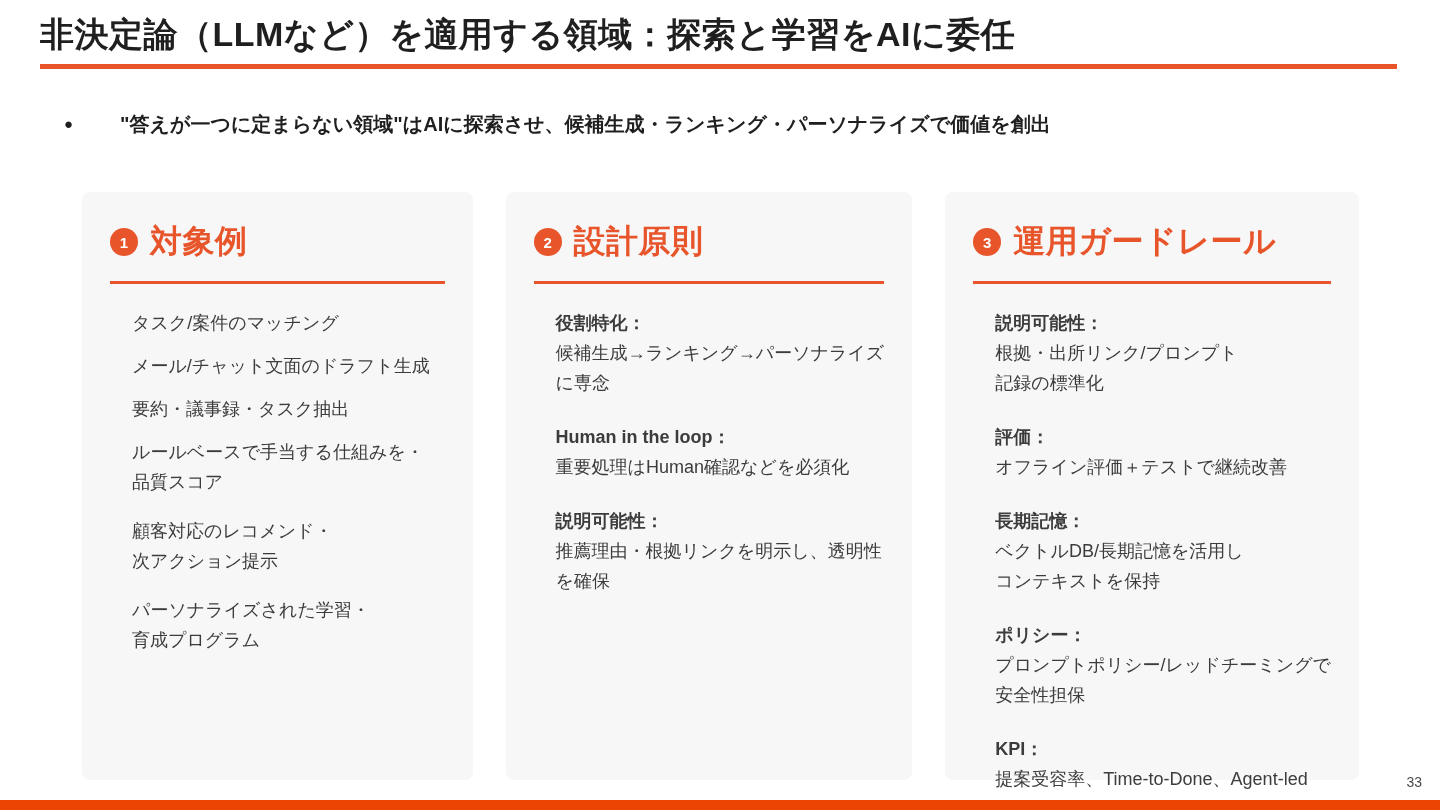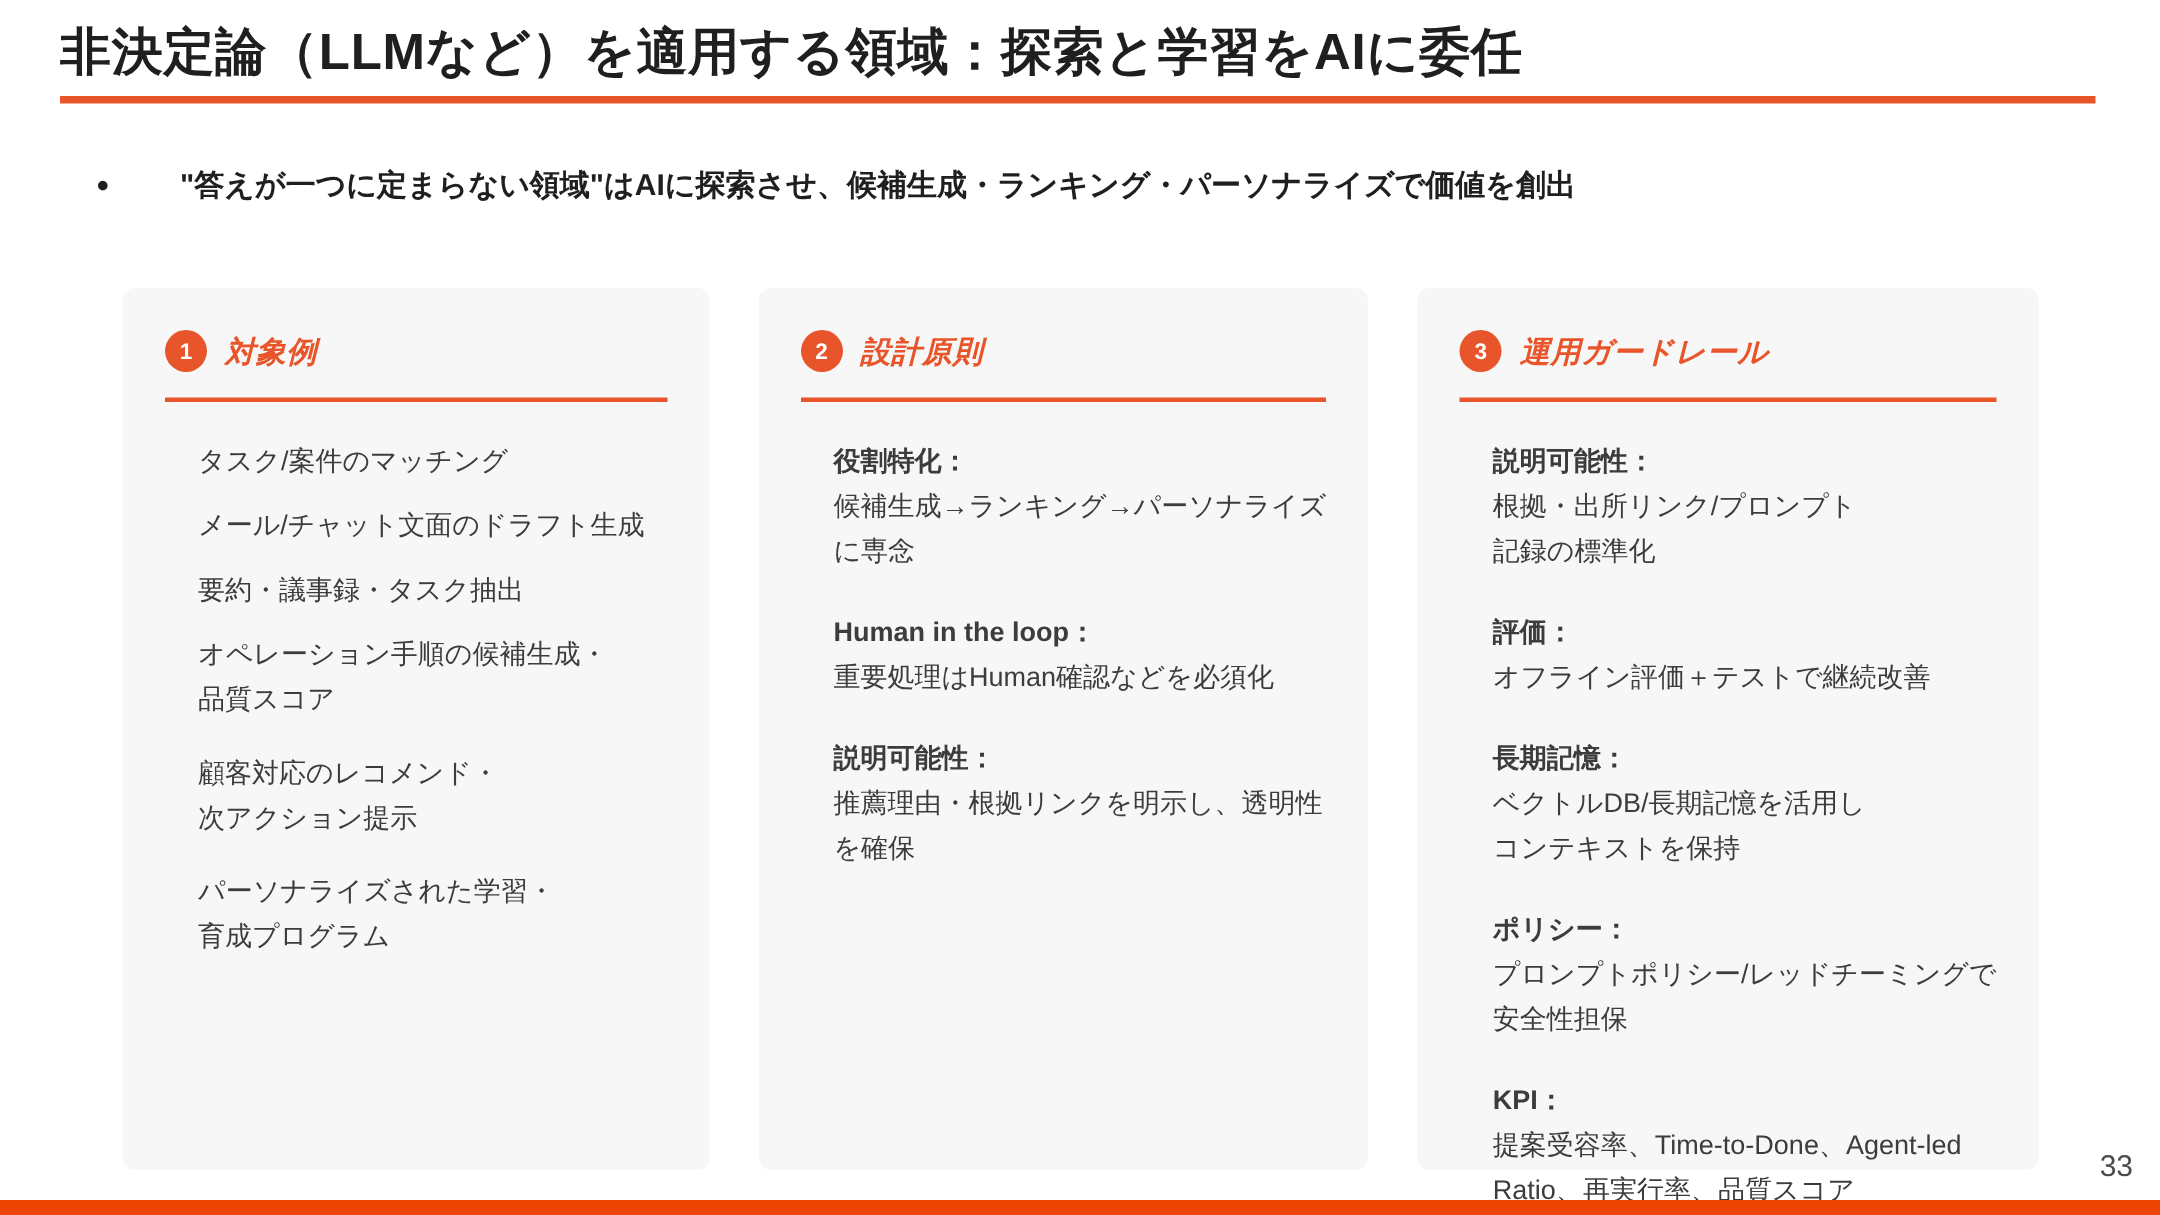--- a/index.html
+++ b/index.html
@@ -81,26 +81,25 @@
     background: var(--accent);
     color: #ffffff;
     font-size: 15px;
     font-weight: 700;
     display: flex;
     align-items: center;
     justify-content: center;
     flex: 0 0 auto;
   }
   .card-title {
-    font-size: 20px;
+    font-size: 32px;
     font-weight: 800;
     color: var(--accent);
     letter-spacing: 0.5px;
     white-space: nowrap;
-    font-style: italic;
   }
   .card-divider {
     height: 3px;
     background: var(--accent);
     margin-top: 17px;
   }
   .card-items {
     margin-top: 24px;
     padding-left: 22px;
   }
@@ -117,21 +116,21 @@
     font-size: 18px;
     font-weight: 400;
     color: var(--body-text);
     line-height: 30px;
     white-space: nowrap;
   }
 
   .page-number {
     position: absolute;
     right: 18px; bottom: 20px;
-    font-size: 20px;
+    font-size: 14px;
     color: #4B4B4B;
   }
   .footer-bar {
     position: absolute;
     left: 0; right: 0; bottom: 0;
     height: 10px;
     background: var(--footer);
   }
 </style>
 </head>
@@ -158,21 +157,21 @@
           <div class="card-item">
             <div class="item-line">タスク/案件のマッチング</div>
           </div>
           <div class="card-item">
             <div class="item-line">メール/チャット文面のドラフト生成</div>
           </div>
           <div class="card-item">
             <div class="item-line">要約・議事録・タスク抽出</div>
           </div>
           <div class="card-item multiline">
-            <div class="item-line">オペレーション手順の候補生成・</div>
+            <div class="item-line">ルールベースで手当する仕組みを・</div>
             <div class="item-line">品質スコア</div>
           </div>
           <div class="card-item multiline">
             <div class="item-line">顧客対応のレコメンド・</div>
             <div class="item-line">次アクション提示</div>
           </div>
           <div class="card-item multiline">
             <div class="item-line">パーソナライズされた学習・</div>
             <div class="item-line">育成プログラム</div>
           </div>

